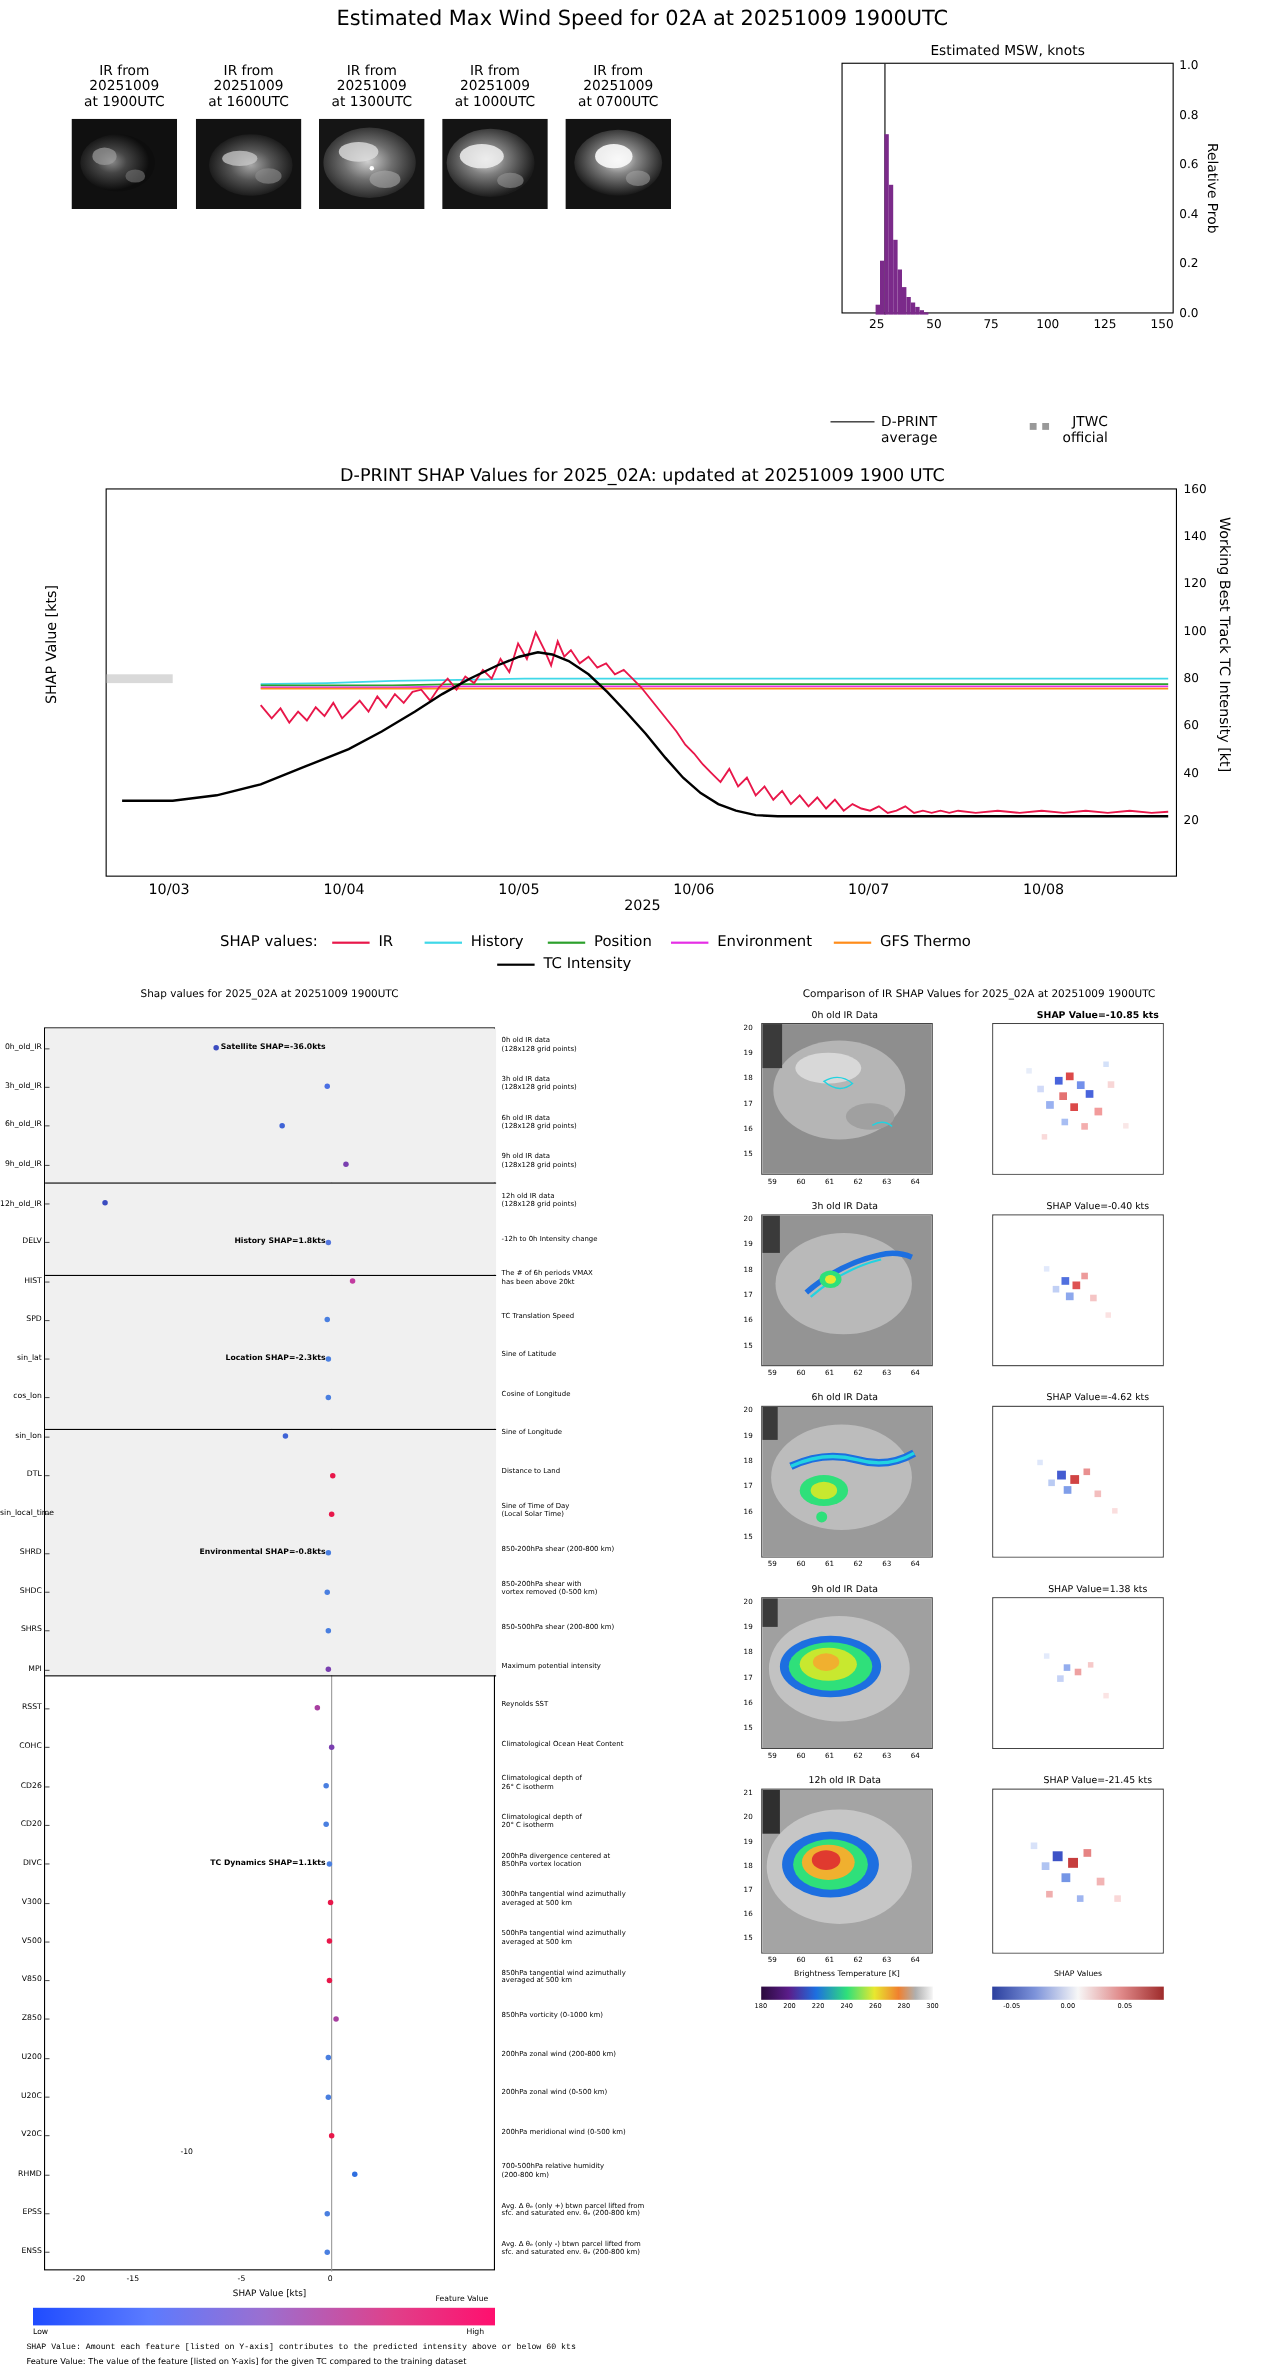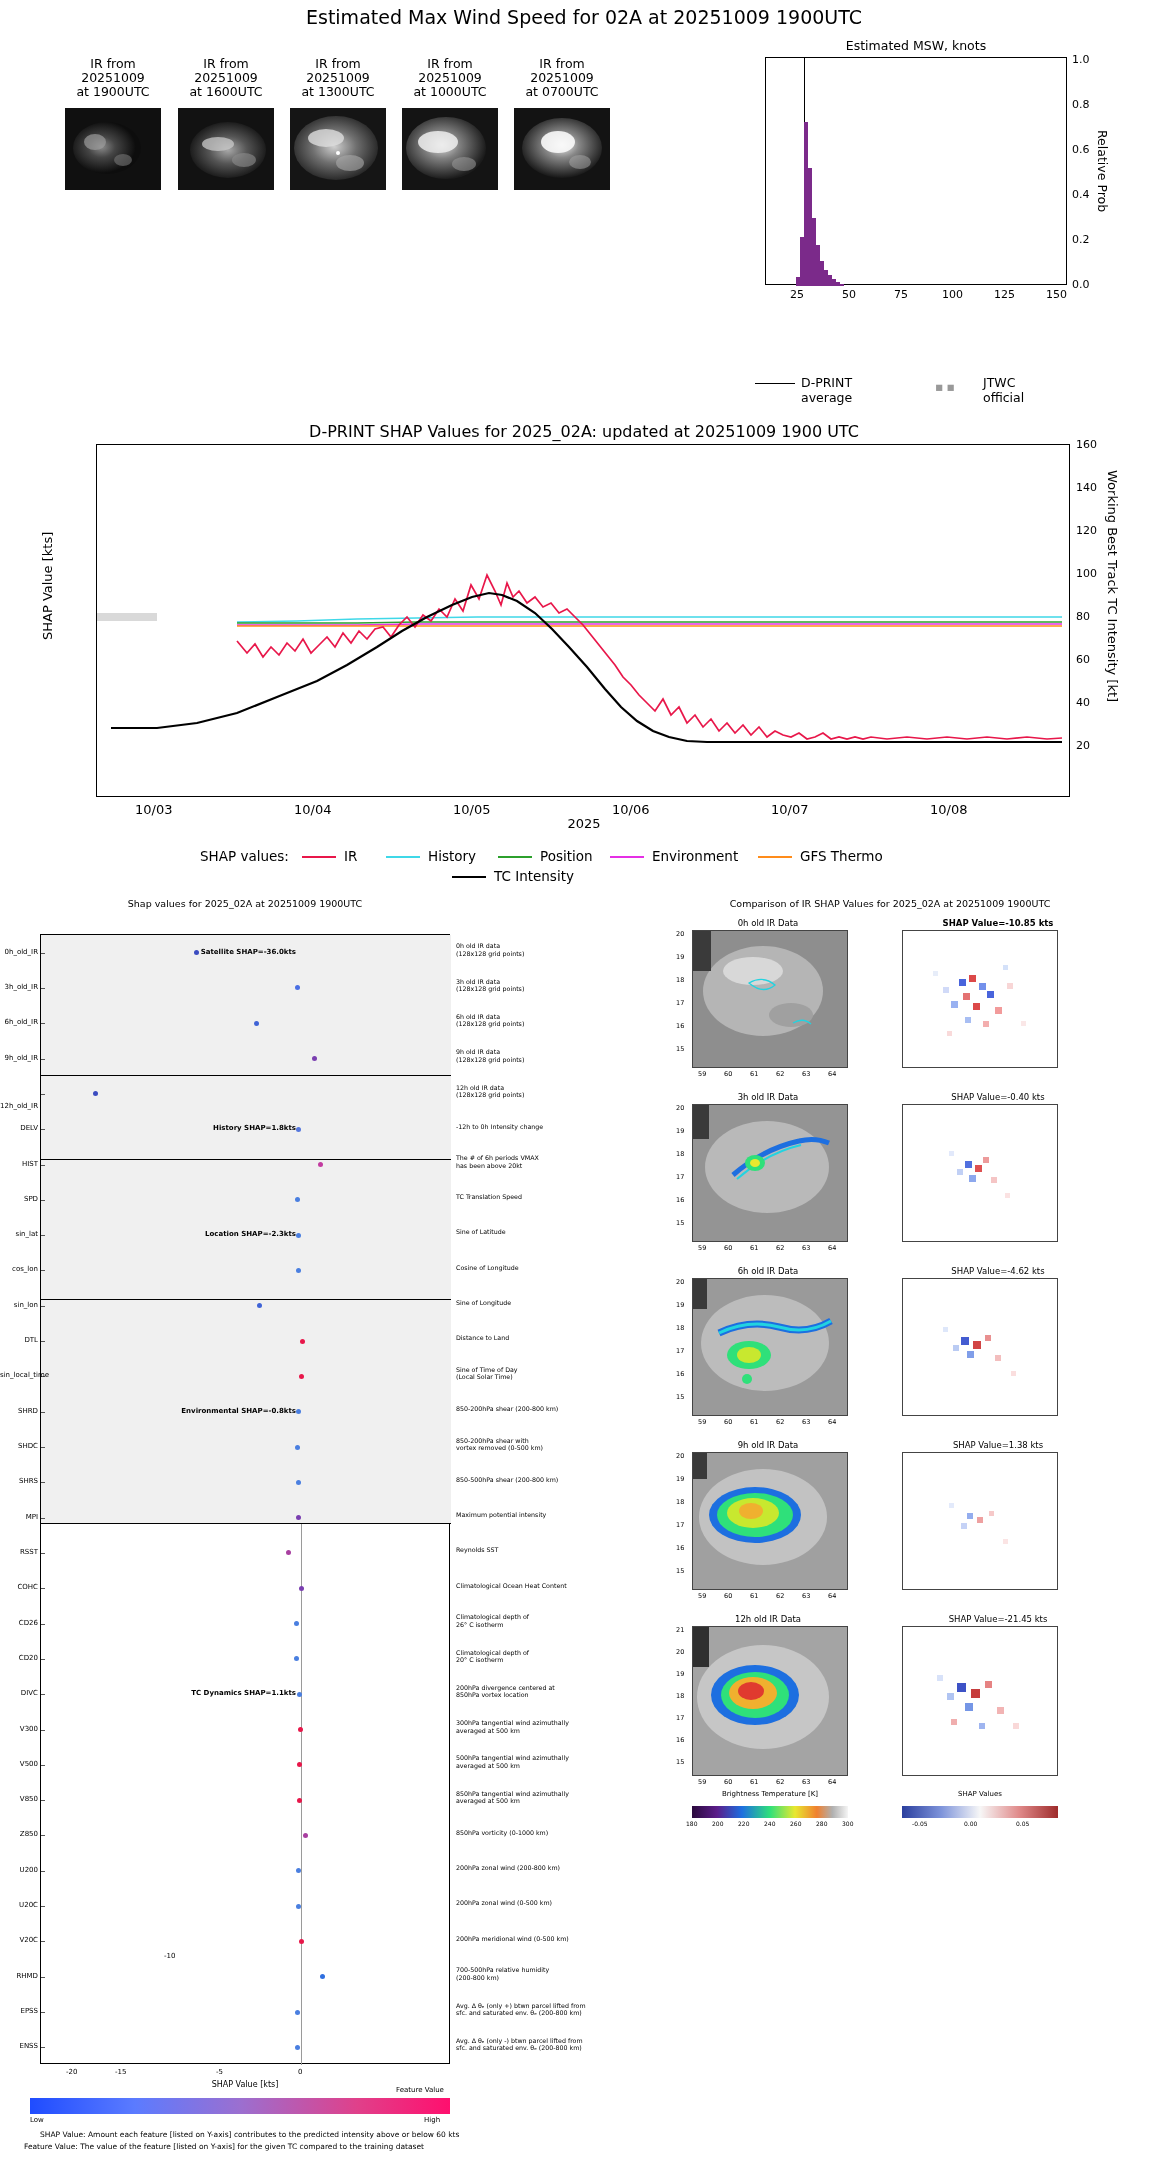--- a/index.html
+++ b/index.html
@@ -172,21 +172,21 @@
   <span class="tick-lbl" style="left:1072px;top:143px;">0.6</span>
   <span class="tick-lbl" style="left:1072px;top:98px;">0.8</span>
   <span class="tick-lbl" style="left:1072px;top:53px;">1.0</span>
 </div>
 <div class="relprob-lbl" style="left:1110px;top:130px;">Relative Prob</div>
 
 <div class="abs" style="left:755px;top:375px;font-size:12.5px;">
   <span class="abs" style="left:0;top:8px;width:40px;height:0;border-top:1.6px solid #000;"></span>
   <span class="abs" style="left:46px;top:0;">D-PRINT average</span>
   <span class="abs" style="left:180px;top:4px;color:#999;letter-spacing:3px;">▪▪</span>
-  <span class="abs" style="left:228px;top:0;">JTWC official</span>
+  <span class="abs" style="left:211px;top:0;text-align:right;">JTWC official</span>
 </div>
 
 <div class="abs" id="ts-title">D-PRINT SHAP Values for 2025_02A: updated at 20251009 1900 UTC</div>
 <div class="abs axis-box" id="ts-panel">
   
   <div class="abs" style="left:0;top:168px;width:60px;height:8px;background:#d9d9d9;"></div>
   <svg width="974" height="353" viewBox="0 0 974 353" preserveAspectRatio="none">
 
     <polyline fill="none" stroke="#3fd8e8" stroke-width="1.6" points="140,177 200,176 260,174 320,173 380,172 440,172 500,172 560,172 620,172 680,172 740,172 800,172 860,172 920,172 965,172"></polyline>
 
@@ -341,21 +341,21 @@
 (128x128 grid points)</div>
     <div class="bs-rowlbl" style="left: 0px; top: 48.9688px; width: 38px;">3h_old_IR</div>
     <div class="bs-desc" style="left: 456px; top: 43.5688px;">3h old IR data
 (128x128 grid points)</div>
     <div class="bs-rowlbl" style="left: 0px; top: 84.2812px; width: 38px;">6h_old_IR</div>
     <div class="bs-desc" style="left: 456px; top: 78.8812px;">6h old IR data
 (128x128 grid points)</div>
     <div class="bs-rowlbl" style="left: 0px; top: 119.594px; width: 38px;">9h_old_IR</div>
     <div class="bs-desc" style="left: 456px; top: 114.194px;">9h old IR data
 (128x128 grid points)</div>
-    <div class="bs-rowlbl" style="left: 0px; top: 168px; width: 38px;">12h_old_IR</div>
+    <div class="bs-rowlbl" style="left: 0px; top: 156px; width: 38px;">12h_old_IR</div>
     <div class="bs-desc" style="left: 456px; top: 149.506px;">12h old IR data
 (128x128 grid points)</div>
     <div class="bs-rowlbl" style="left: 0px; top: 190.219px; width: 38px;">DELV</div>
     <div class="bs-desc" style="left: 456px; top: 188.519px;">-12h to 0h Intensity change</div>
     <div class="bs-rowlbl" style="left: 0px; top: 225.531px; width: 38px;">HIST</div>
     <div class="bs-desc" style="left: 456px; top: 220.131px;">The # of 6h periods VMAX
 has been above 20kt</div>
     <div class="bs-rowlbl" style="left: 0px; top: 260.844px; width: 38px;">SPD</div>
     <div class="bs-desc" style="left: 456px; top: 259.144px;">TC Translation Speed</div>
     <div class="bs-rowlbl" style="left: 0px; top: 296.156px; width: 38px;">sin_lat</div>
@@ -430,21 +430,21 @@
   <span class="tick-lbl" style="left:164px;top:1952px;font-size:7px;">-10</span>
   <span class="tick-lbl" style="left:216px;top:2068px;font-size:7px;">-5</span>
   <span class="tick-lbl" style="left:298px;top:2068px;font-size:7px;">0</span>
 </div>
 <div class="abs" style="left:40px;top:2080px;width:410px;text-align:center;font-size:8px;">SHAP Value [kts]</div>
 
 <div class="abs" style="left:30px;top:2098px;width:420px;height:16px;background:linear-gradient(90deg,#1f4cff 0%,#5b7bff 25%,#9b6fd0 50%,#e0408a 78%,#ff0f6e 100%);"></div>
 <div class="abs cbar-lbl" style="left:30px;top:2116px;">Low</div>
 <div class="abs cbar-lbl" style="left:424px;top:2116px;">High</div>
 <div class="abs cbar-lbl" style="left:396px;top:2086px;">Feature Value</div>
-<div class="abs footnote" style="left:40px;top:2130px;">
+<div class="abs footnote" style="left:24px;top:2130px;font-family:Liberation Mono, monospace;">
   <span>SHAP Value: Amount each feature [listed on Y-axis] contributes to the predicted intensity above or below 60 kts</span>
 </div>
 <div class="abs footnote" style="left:24px;top:2142px;">
   <span>Feature Value: The value of the feature [listed on Y-axis] for the given TC compared to the training dataset</span>
 </div>
 
 <div class="abs" style="left:630px;top:898px;width:520px;text-align:center;font-size:9.5px;">Comparison of IR SHAP Values for 2025_02A at 20251009 1900UTC</div>
 
 <div class="grid-title" style="left:688px;top:918px;width:160px;">0h old IR Data</div>
 <div class="grid-title" style="left:898px;top:918px;width:200px;font-weight:bold;">SHAP Value=-10.85 kts</div>

